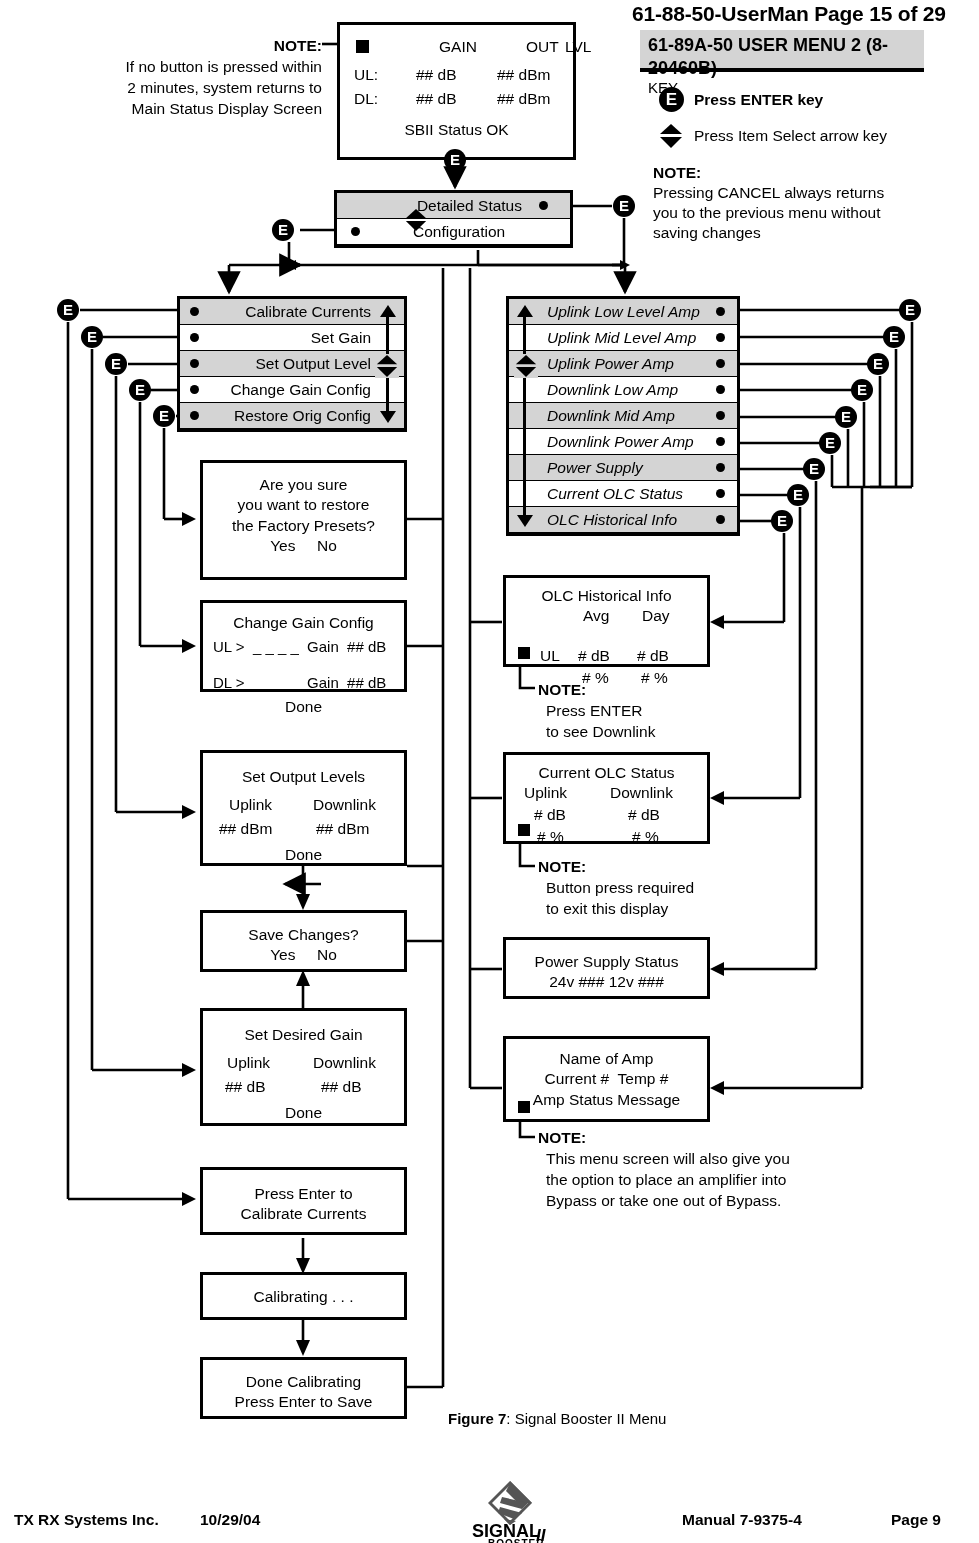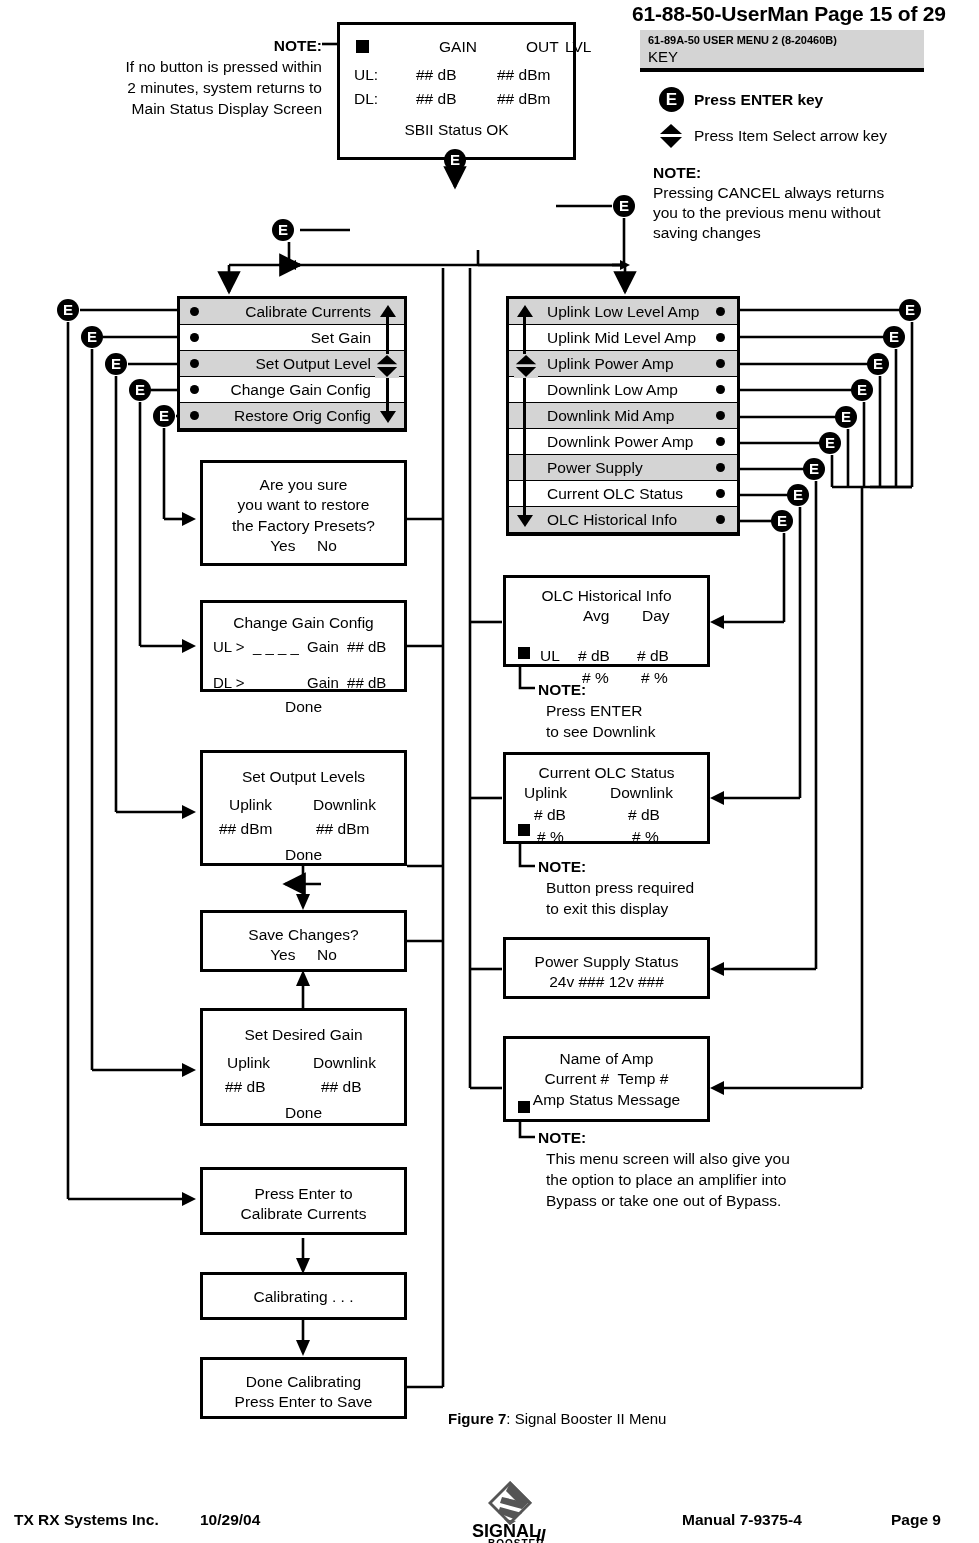--- a/index.html
+++ b/index.html
@@ -58,21 +58,21 @@
   .bold{font-weight:bold;}
 
   
   .hdr-title{
     position:absolute;font-size:21px;font-weight:bold;letter-spacing:-0.2px;
   }
   .keybox{
     position:absolute;background:#d4d4d4;box-sizing:border-box;
     border-bottom:4px solid #000;padding:4px 6px 4px 8px;
   }
-  .keybox .l1{font-size:11px;font-weight:bold;line-height:1.25;}
+  .keybox .l1{font-size:18px;font-weight:bold;line-height:1.25;}
   .keybox .l2{font-size:15px;line-height:1.25;}
 
   
   .footer{position:absolute;left:0;bottom:0;width:979px;height:64px;}
   .footer .fitem{position:absolute;font-size:15.5px;font-weight:bold;bottom:14px;}
   .logo-txt{font-family:"Liberation Sans", sans-serif;font-weight:bold;}
 
   .cap{position:absolute;font-size:15px;}
   .cap .fg{font-weight:bold;}
 </style>
@@ -261,20 +261,36 @@
     </div>
     <div style="position:absolute;left:14px;top:64px;width:215px;">
       <span style="position:absolute;left:0px;">DL:</span>
       <span style="position:absolute;left:62px;">##  dB</span>
       <span style="position:absolute;left:143px;">##  dBm</span>
     </div>
     <div style="position:absolute;left:0;top:95px;width:100%;">SBII Status OK</div>
   </div>
   <div class="ekey" style="left:444px;top:149px;">E</div>
 
+  <div class="menubox" style="left:334px;top:190px;width:239px;height:58px;">
+    <div class="row sh">
+      <span class="txt" style="right:48px;">Detailed Status</span>
+      <span class="bullet" style="right:22px;"></span>
+    </div>
+    <div class="row">
+      <span class="txt" style="left:76px;">Configuration</span>
+      <span class="bullet" style="left:14px;"></span>
+    </div>
+    <div class="selicon" style="left:67px;top:15px;">
+      <svg width="24" height="24" viewBox="0 0 26 26">
+          <path d="M13,1 L24,11 L2,11 Z" fill="#000"></path>
+          <path d="M13,25 L24,14 L2,14 Z" fill="#000"></path>
+        </svg>
+    </div>
+  </div>
   <div class="ekey" style="left:613px;top:195px;">E</div>
   <div class="ekey" style="left:272px;top:219px;">E</div>
 
   <div class="menubox" style="left:177px;top:296px;width:230px;height:136px;">
     <div class="row sh">
       <span class="bullet" style="left:10px;"></span>
       <span class="txt" style="right:33px;">Calibrate Currents</span>
     </div>
     <div class="row">
       <span class="bullet" style="left:10px;"></span>
@@ -304,21 +320,21 @@
           <path d="M13,25 L24,14 L2,14 Z" fill="#000"></path>
         </svg>
     </div>
   </div>
   <div class="ekey" style="left:57px;top:299px;">E</div>
   <div class="ekey" style="left:81px;top:326px;">E</div>
   <div class="ekey" style="left:105px;top:353px;">E</div>
   <div class="ekey" style="left:129px;top:379px;">E</div>
   <div class="ekey" style="left:153px;top:405px;">E</div>
 
-  <div class="menubox" style="left:506px;top:296px;width:234px;height:240px;">
+  <div class="menubox" style="left:506px;top:296px;width:234px;height:240px;font-style:italic;">
     <div class="row sh">
       <span class="txt" style="left:38px;">Uplink Low Level Amp</span>
       <span class="bullet" style="right:12px;"></span>
     </div>
     <div class="row">
       <span class="txt" style="left:38px;">Uplink Mid Level Amp</span>
       <span class="bullet" style="right:12px;"></span>
     </div>
     <div class="row sh">
       <span class="txt" style="left:38px;">Uplink Power Amp</span>
@@ -364,21 +380,21 @@
   <div class="ekey" style="left:899px;top:299px;">E</div>
   <div class="ekey" style="left:883px;top:326px;">E</div>
   <div class="ekey" style="left:867px;top:353px;">E</div>
   <div class="ekey" style="left:851px;top:379px;">E</div>
   <div class="ekey" style="left:835px;top:406px;">E</div>
   <div class="ekey" style="left:819px;top:432px;">E</div>
   <div class="ekey" style="left:803px;top:458px;">E</div>
   <div class="ekey" style="left:787px;top:484px;">E</div>
   <div class="ekey" style="left:771px;top:510px;">E</div>
 
-  <div class="scr" style="left:200px;top:460px;width:207px;height:106px;padding-top:12px;">
+  <div class="scr" style="left:200px;top:460px;width:207px;height:120px;padding-top:12px;">
     <div class="ln">Are you sure</div>
     <div class="ln">you want to restore</div>
     <div class="ln">the Factory Presets?</div>
     <div class="ln">Yes     No</div>
   </div>
 
   <div class="scr" style="left:200px;top:600px;width:207px;height:92px;padding-top:10px;">
     <div class="ln">Change Gain Config</div>
     <div class="ln" style="text-align:left;padding-left:10px;margin-top:4px;font-size:15px;">UL &gt;  _ _ _ _  Gain  ## dB</div>
     <div class="ln" style="text-align:left;padding-left:10px;font-size:15px;margin-top:16px;">DL &gt;  _ _ _ _  Gain  ## dB</div>

